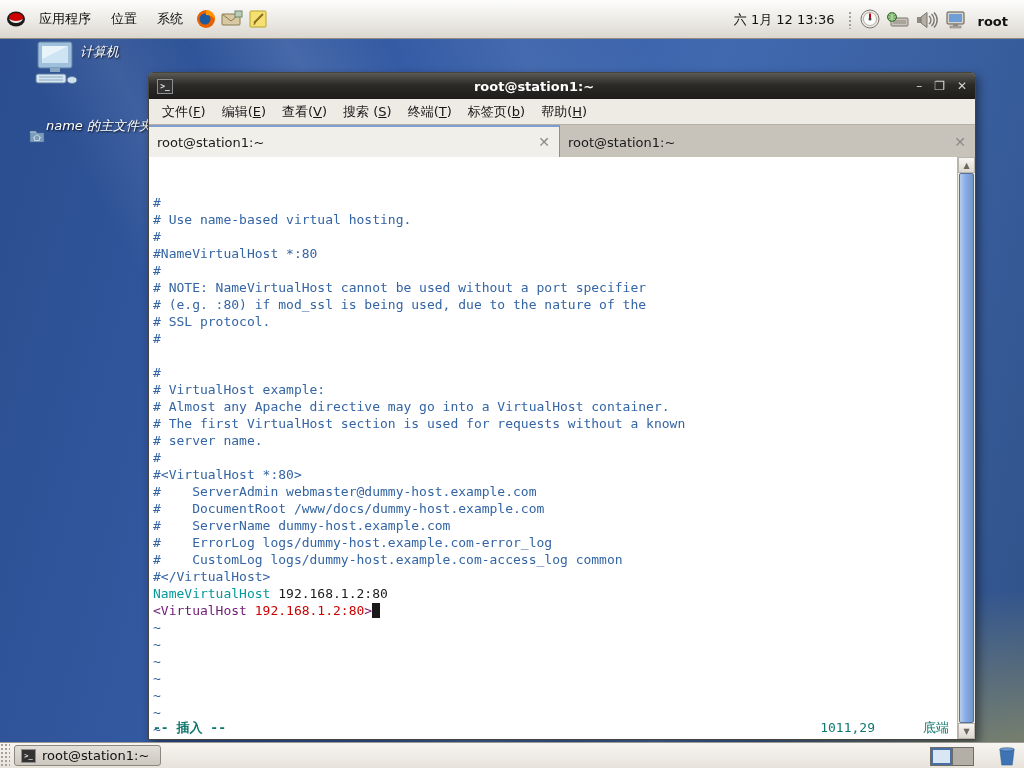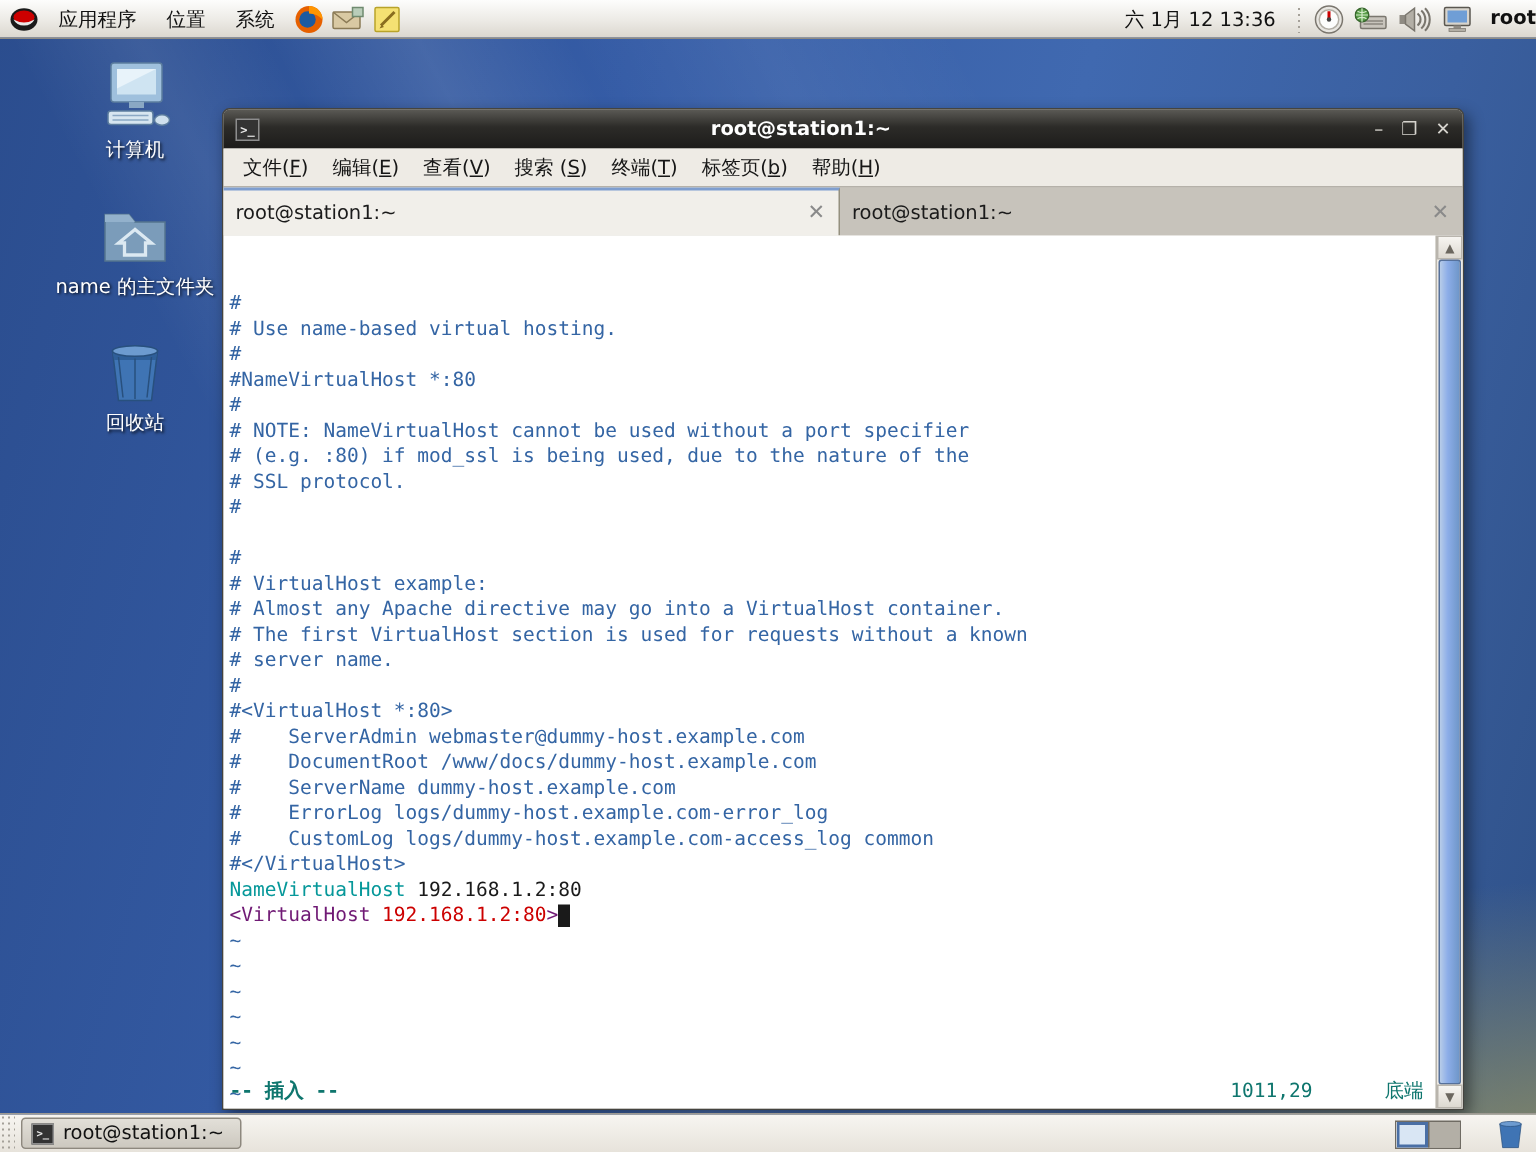--- a/index.html
+++ b/index.html
@@ -11,37 +11,37 @@
     position:absolute; inset:0;
     background:
       radial-gradient(ellipse 520px 300px at 103% 103%, rgba(148,146,98,.95), rgba(148,146,98,0) 68%),
       linear-gradient(62deg, transparent 28%, rgba(255,255,255,.08) 34%, transparent 40%,
                       rgba(255,255,255,.10) 47%, transparent 54%, rgba(255,255,255,.06) 63%, transparent 72%),
       linear-gradient(105deg, #2b4d8e 0%, #355ca6 35%, #4069b0 60%, #3a5f9f 80%, #2f5188 100%);
   }
 
   
   .top-panel {
-    position:absolute; top:0; left:0; right:0; height:26px; z-index:50;
+    position:absolute; top:0; left:0; right:0; height:39px; z-index:50;
     background:linear-gradient(#fdfdfc,#eceae5 55%,#dbd7cf);
     border-bottom:1px solid #8f8b83;
     display:flex; align-items:center; font-size:13px; color:#111;
   }
   .panel-left { display:flex; align-items:center; gap:2px; padding-left:4px; }
   .panel-menu { padding:3px 9px; cursor:default; }
   .panel-launcher { width:24px; height:22px; display:flex; align-items:center; justify-content:center; }
-  .panel-right { margin-left:auto; display:flex; align-items:center; gap:7px; padding-right:0; }
+  .panel-right { margin-left:auto; display:flex; align-items:flex-end; gap:7px; padding-right:16px; }
   .clock { padding:0 6px; }
   .sep-dots { width:5px; height:18px;
     background-image:radial-gradient(#a5a199 1px, transparent 1px); background-size:4px 4px; }
   .user-label { font-weight:bold; padding-left:4px; }
 
   
   .desk-icons { position:absolute; left:28px; top:40px; width:124px; z-index:5; }
-  .desk-icon { display:flex; flex-direction:column; align-items:center; margin-bottom:26px; cursor:default; }
+  .desk-icon { display:flex; flex-direction:row; align-items:flex-start; margin-bottom:26px; cursor:default;font-style:italic; }
   .desk-icon .lbl { margin-top:3px; color:#fff; font-size:13px; text-align:center;
     text-shadow:1px 1px 2px rgba(0,0,0,.85); white-space:nowrap; }
 
   
   .term-window {
     position:absolute; left:148px; top:72px; width:828px; height:668px; z-index:20;
     background:#d6d2ca; border:1px solid #45443f; border-radius:5px 5px 0 0;
     box-shadow:3px 4px 10px rgba(0,0,0,.45);
     display:flex; flex-direction:column;
   }
@@ -200,29 +200,20 @@
     <div class="lbl">计算机</div>
   </div>
   <div class="desk-icon">
     <svg width="52" height="44" viewBox="0 0 52 44">
       <path d="M6 8 h16 l4 5 h20 v26 h-40z" fill="#7b9cba" stroke="#54748f"></path>
       <path d="M6 8 h16 l4 5 h-20z" fill="#93b1cc"></path>
       <path d="M26 18 l-11 9 h4 v8 h14 v-8 h4z" fill="none" stroke="#dce9f2" stroke-width="2.2"></path>
     </svg>
     <div class="lbl">name 的主文件夹</div>
   </div>
-  <div class="desk-icon">
-    <svg width="46" height="44" viewBox="0 0 46 44">
-      <path d="M8 8 h30 l-4 33 h-22z" fill="#3f74b4" stroke="#28507e"></path>
-      <path d="M8 8 h30 l-1 6 h-28z" fill="#2f5f99"></path>
-      <ellipse cx="23" cy="8" rx="15" ry="3.5" fill="#6d9bd0" stroke="#28507e"></ellipse>
-      <path d="M12 12 l3 27 M23 13 v27 M34 12 l-3 27" stroke="#28507e" stroke-width="1"></path>
-    </svg>
-    <div class="lbl">回收站</div>
-  </div>
 </div>
 
 <div class="term-window">
   <div class="titlebar">
     <div class="win-icon">&gt;_</div>
     <div class="win-title">root@station1:~</div>
     <div class="win-btns">
       <span class="win-btn">–</span>
       <span class="win-btn">❐</span>
       <span class="win-btn">✕</span>

